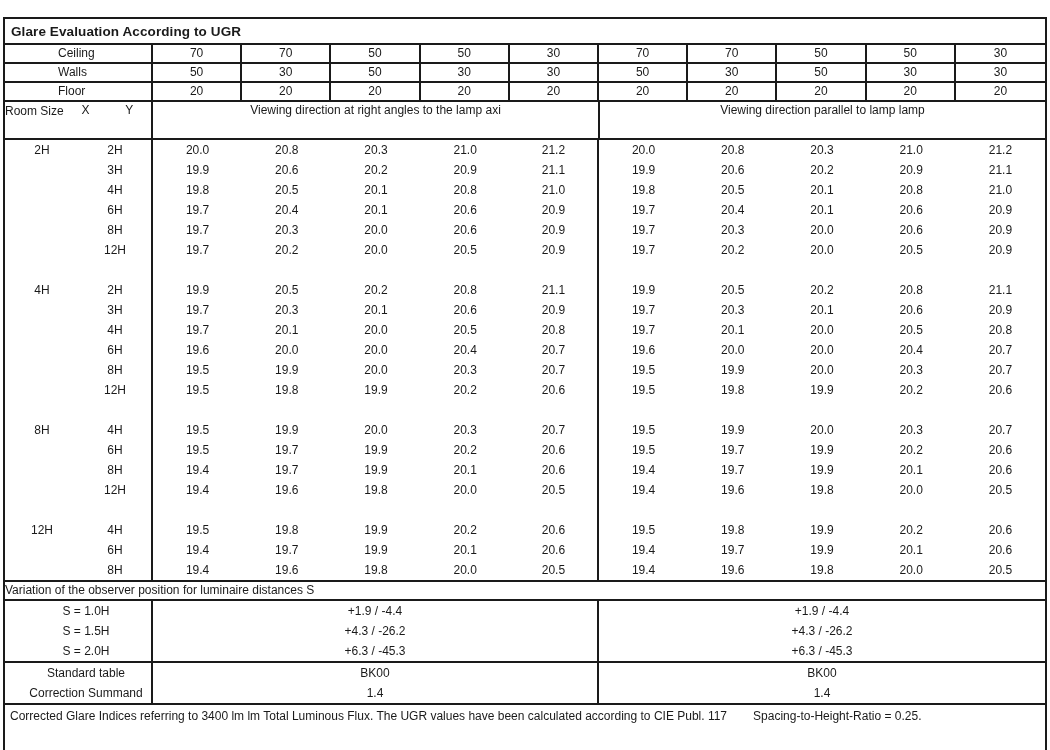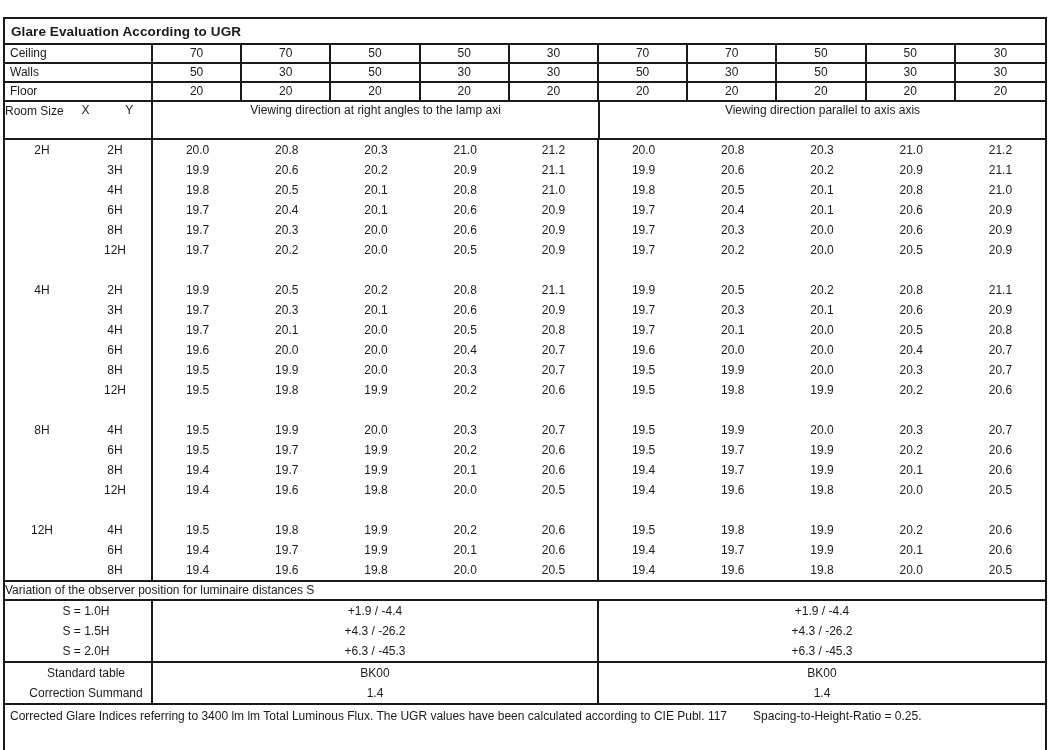--- a/index.html
+++ b/index.html
@@ -24,21 +24,21 @@
     font-weight:bold;font-size:13.5px;letter-spacing:.1px;
   }
   
   .surface-row{
     display:grid;grid-template-columns:148px repeat(10,1fr);
     height:19px;line-height:17px;box-sizing:border-box;
     border-bottom:2px solid var(--line);
   }
   .surface-row>div{border-right:2px solid var(--line);text-align:center;}
   .surface-row>div:last-child{border-right:none;}
-  .surface-row>.s-label{text-align:left;padding-left:5px;}
+  .surface-row>.s-label{text-align:left;padding-left:5px;margin-left:48px;}
   
   .header-row{
     display:flex;height:38px;box-sizing:border-box;
     border-bottom:2px solid var(--line);
   }
   .room-head{width:148px;box-sizing:border-box;border-right:2px solid var(--line);
     display:flex;flex-direction:row;}
   .room-head .rs{height:19px;line-height:19px;text-align:center;}
   .room-head .xy{flex:1;display:grid;grid-template-columns:1fr 1fr;text-align:center;line-height:16px;}
   .vd{flex:1;text-align:center;padding-top:1px;box-sizing:border-box;}
@@ -118,21 +118,21 @@
 
   <div class="header-row">
     <div class="room-head">
       <div class="rs">Room Size</div>
       <div class="xy">
         <div>X</div>
         <div>Y</div>
       </div>
     </div>
     <div class="vd left">Viewing direction at right angles to the lamp axi</div>
-    <div class="vd">Viewing direction parallel to axis axis</div>
+    <div class="vd">Viewing direction parallel to lamp lamp</div>
   </div>
 
   <div class="data-area">
       <div class="data-row">
         <div class="xcell">2H</div>
         <div class="ycell">2H</div>
         <div class="vcell">20.0</div>
         <div class="vcell">20.8</div>
         <div class="vcell">20.3</div>
         <div class="vcell">21.0</div>

